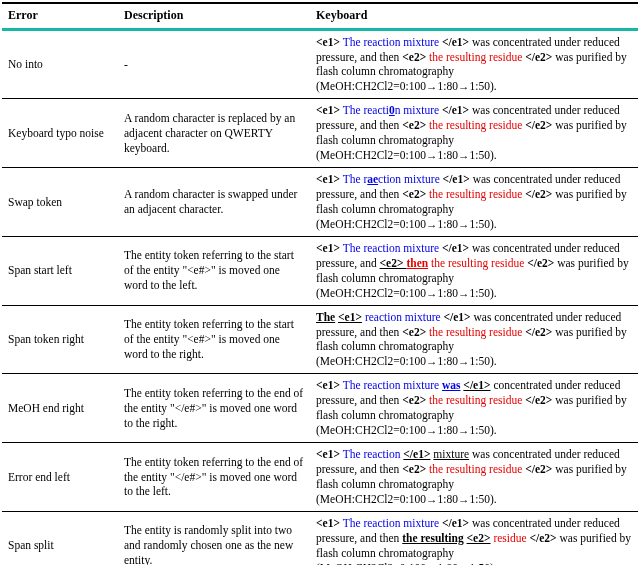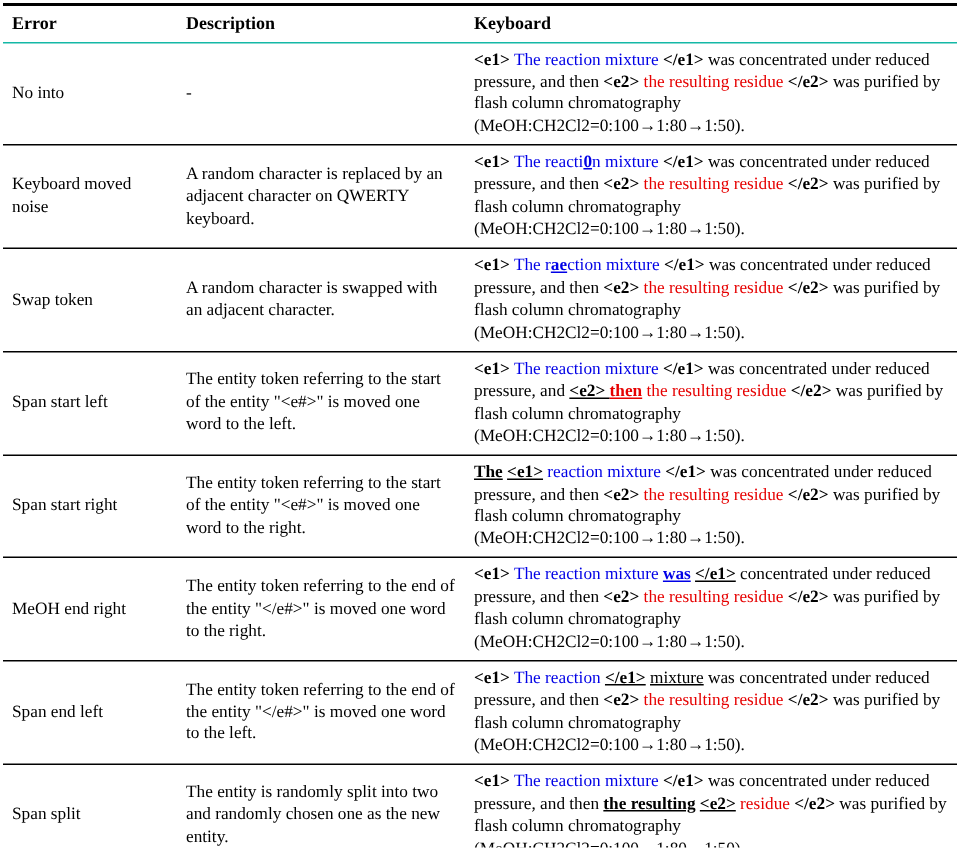--- a/index.html
+++ b/index.html
@@ -25,21 +25,21 @@
     line-height: 1.3;
   }
   col.c-error { width: 116px; }
   col.c-desc  { width: 192px; }
   col.c-ex    { width: 328px; }
   thead th {
     text-align: left;
     font-weight: bold;
     font-size: 12px;
     padding: 4px 6px 4px 6px;
-    border-bottom: 1px solid #14b8a6;
+    border-bottom: 3px solid #14b8a6;
     vertical-align: middle;
   }
   tbody td {
     border-top: 1px solid #000;
     vertical-align: middle;
     padding: 4px 6px;
   }
   tbody tr:first-child td { border-top: none; }
   td.col-error { padding-left: 6px; }
   td.col-desc  { }
@@ -67,46 +67,46 @@
       <th data-name="column-header-example">Keyboard</th>
     </tr>
   </thead>
   <tbody data-name="table-body">
       <tr data-name="table-row">
         <td class="col-error" data-name="error-cell">No into</td>
         <td class="col-desc" data-name="description-cell">-</td>
         <td class="col-example" data-name="example-cell"><span class="seg-tag" data-name="example-segment">&lt;e1&gt;</span><span class="seg-e1" data-name="example-segment"> The reaction mixture </span><span class="seg-tag" data-name="example-segment">&lt;/e1&gt;</span><span class="seg-plain" data-name="example-segment"> was concentrated under reduced pressure, and then </span><span class="seg-tag" data-name="example-segment">&lt;e2&gt;</span><span class="seg-e2" data-name="example-segment"> the resulting residue </span><span class="seg-tag" data-name="example-segment">&lt;/e2&gt;</span><span class="seg-plain" data-name="example-segment"> was purified by flash column chromatography (MeOH:CH2Cl2=0:100→1:80→1:50).</span></td>
       </tr>
       <tr data-name="table-row">
-        <td class="col-error" data-name="error-cell">Keyboard moved noise</td>
+        <td class="col-error" data-name="error-cell">Keyboard typo noise</td>
         <td class="col-desc" data-name="description-cell">A random character is replaced by an adjacent character on QWERTY keyboard.</td>
         <td class="col-example" data-name="example-cell"><span class="seg-tag" data-name="example-segment">&lt;e1&gt;</span><span class="seg-e1" data-name="example-segment"> The reacti</span><span class="seg-e1 bold underline" data-name="example-segment">0</span><span class="seg-e1" data-name="example-segment">n mixture </span><span class="seg-tag" data-name="example-segment">&lt;/e1&gt;</span><span class="seg-plain" data-name="example-segment"> was concentrated under reduced pressure, and then </span><span class="seg-tag" data-name="example-segment">&lt;e2&gt;</span><span class="seg-e2" data-name="example-segment"> the resulting residue </span><span class="seg-tag" data-name="example-segment">&lt;/e2&gt;</span><span class="seg-plain" data-name="example-segment"> was purified by flash column chromatography (MeOH:CH2Cl2=0:100→1:80→1:50).</span></td>
       </tr>
       <tr data-name="table-row">
         <td class="col-error" data-name="error-cell">Swap token</td>
-        <td class="col-desc" data-name="description-cell">A random character is swapped with an adjacent character.</td>
+        <td class="col-desc" data-name="description-cell">A random character is swapped under an adjacent character.</td>
         <td class="col-example" data-name="example-cell"><span class="seg-tag" data-name="example-segment">&lt;e1&gt;</span><span class="seg-e1" data-name="example-segment"> The r</span><span class="seg-e1 bold underline" data-name="example-segment">ae</span><span class="seg-e1" data-name="example-segment">ction mixture </span><span class="seg-tag" data-name="example-segment">&lt;/e1&gt;</span><span class="seg-plain" data-name="example-segment"> was concentrated under reduced pressure, and then </span><span class="seg-tag" data-name="example-segment">&lt;e2&gt;</span><span class="seg-e2" data-name="example-segment"> the resulting residue </span><span class="seg-tag" data-name="example-segment">&lt;/e2&gt;</span><span class="seg-plain" data-name="example-segment"> was purified by flash column chromatography (MeOH:CH2Cl2=0:100→1:80→1:50).</span></td>
       </tr>
       <tr data-name="table-row">
         <td class="col-error" data-name="error-cell">Span start left</td>
         <td class="col-desc" data-name="description-cell">The entity token referring to the start of the entity "&lt;e#&gt;" is moved one word to the left.</td>
         <td class="col-example" data-name="example-cell"><span class="seg-tag" data-name="example-segment">&lt;e1&gt;</span><span class="seg-e1" data-name="example-segment"> The reaction mixture </span><span class="seg-tag" data-name="example-segment">&lt;/e1&gt;</span><span class="seg-plain" data-name="example-segment"> was concentrated under reduced pressure, and </span><span class="seg-tag underline" data-name="example-segment">&lt;e2&gt; </span><span class="seg-e2 bold underline" data-name="example-segment">then</span><span class="seg-e2" data-name="example-segment"> the resulting residue </span><span class="seg-tag" data-name="example-segment">&lt;/e2&gt;</span><span class="seg-plain" data-name="example-segment"> was purified by flash column chromatography (MeOH:CH2Cl2=0:100→1:80→1:50).</span></td>
       </tr>
       <tr data-name="table-row">
-        <td class="col-error" data-name="error-cell">Span start right</td>
+        <td class="col-error" data-name="error-cell">Span token right</td>
         <td class="col-desc" data-name="description-cell">The entity token referring to the start of the entity "&lt;e#&gt;" is moved one word to the right.</td>
         <td class="col-example" data-name="example-cell"><span class="seg-plain bold underline" data-name="example-segment">The</span><span class="seg-plain" data-name="example-segment"> </span><span class="seg-tag underline" data-name="example-segment">&lt;e1&gt;</span><span class="seg-e1" data-name="example-segment"> reaction mixture </span><span class="seg-tag" data-name="example-segment">&lt;/e1&gt;</span><span class="seg-plain" data-name="example-segment"> was concentrated under reduced pressure, and then </span><span class="seg-tag" data-name="example-segment">&lt;e2&gt;</span><span class="seg-e2" data-name="example-segment"> the resulting residue </span><span class="seg-tag" data-name="example-segment">&lt;/e2&gt;</span><span class="seg-plain" data-name="example-segment"> was purified by flash column chromatography (MeOH:CH2Cl2=0:100→1:80→1:50).</span></td>
       </tr>
       <tr data-name="table-row">
         <td class="col-error" data-name="error-cell">MeOH end right</td>
         <td class="col-desc" data-name="description-cell">The entity token referring to the end of the entity "&lt;/e#&gt;" is moved one word to the right.</td>
         <td class="col-example" data-name="example-cell"><span class="seg-tag" data-name="example-segment">&lt;e1&gt;</span><span class="seg-e1" data-name="example-segment"> The reaction mixture </span><span class="seg-e1 bold underline" data-name="example-segment">was</span><span class="seg-plain" data-name="example-segment"> </span><span class="seg-tag underline" data-name="example-segment">&lt;/e1&gt;</span><span class="seg-plain" data-name="example-segment"> concentrated under reduced pressure, and then </span><span class="seg-tag" data-name="example-segment">&lt;e2&gt;</span><span class="seg-e2" data-name="example-segment"> the resulting residue </span><span class="seg-tag" data-name="example-segment">&lt;/e2&gt;</span><span class="seg-plain" data-name="example-segment"> was purified by flash column chromatography (MeOH:CH2Cl2=0:100→1:80→1:50).</span></td>
       </tr>
       <tr data-name="table-row">
-        <td class="col-error" data-name="error-cell">Span end left</td>
+        <td class="col-error" data-name="error-cell">Error end left</td>
         <td class="col-desc" data-name="description-cell">The entity token referring to the end of the entity "&lt;/e#&gt;" is moved one word to the left.</td>
         <td class="col-example" data-name="example-cell"><span class="seg-tag" data-name="example-segment">&lt;e1&gt;</span><span class="seg-e1" data-name="example-segment"> The reaction </span><span class="seg-tag underline" data-name="example-segment">&lt;/e1&gt;</span><span class="seg-plain" data-name="example-segment"> </span><span class="seg-plain underline" data-name="example-segment">mixture</span><span class="seg-plain" data-name="example-segment"> was concentrated under reduced pressure, and then </span><span class="seg-tag" data-name="example-segment">&lt;e2&gt;</span><span class="seg-e2" data-name="example-segment"> the resulting residue </span><span class="seg-tag" data-name="example-segment">&lt;/e2&gt;</span><span class="seg-plain" data-name="example-segment"> was purified by flash column chromatography (MeOH:CH2Cl2=0:100→1:80→1:50).</span></td>
       </tr>
       <tr data-name="table-row">
         <td class="col-error" data-name="error-cell">Span split</td>
         <td class="col-desc" data-name="description-cell">The entity is randomly split into two and randomly chosen one as the new entity.</td>
         <td class="col-example" data-name="example-cell"><span class="seg-tag" data-name="example-segment">&lt;e1&gt;</span><span class="seg-e1" data-name="example-segment"> The reaction mixture </span><span class="seg-tag" data-name="example-segment">&lt;/e1&gt;</span><span class="seg-plain" data-name="example-segment"> was concentrated under reduced pressure, and then </span><span class="seg-plain bold underline" data-name="example-segment">the resulting</span><span class="seg-plain" data-name="example-segment"> </span><span class="seg-tag underline" data-name="example-segment">&lt;e2&gt;</span><span class="seg-e2" data-name="example-segment"> residue </span><span class="seg-tag" data-name="example-segment">&lt;/e2&gt;</span><span class="seg-plain" data-name="example-segment"> was purified by flash column chromatography (MeOH:CH2Cl2=0:100→1:80→1:50).</span></td>
       </tr>
     </tbody>
 </table>

